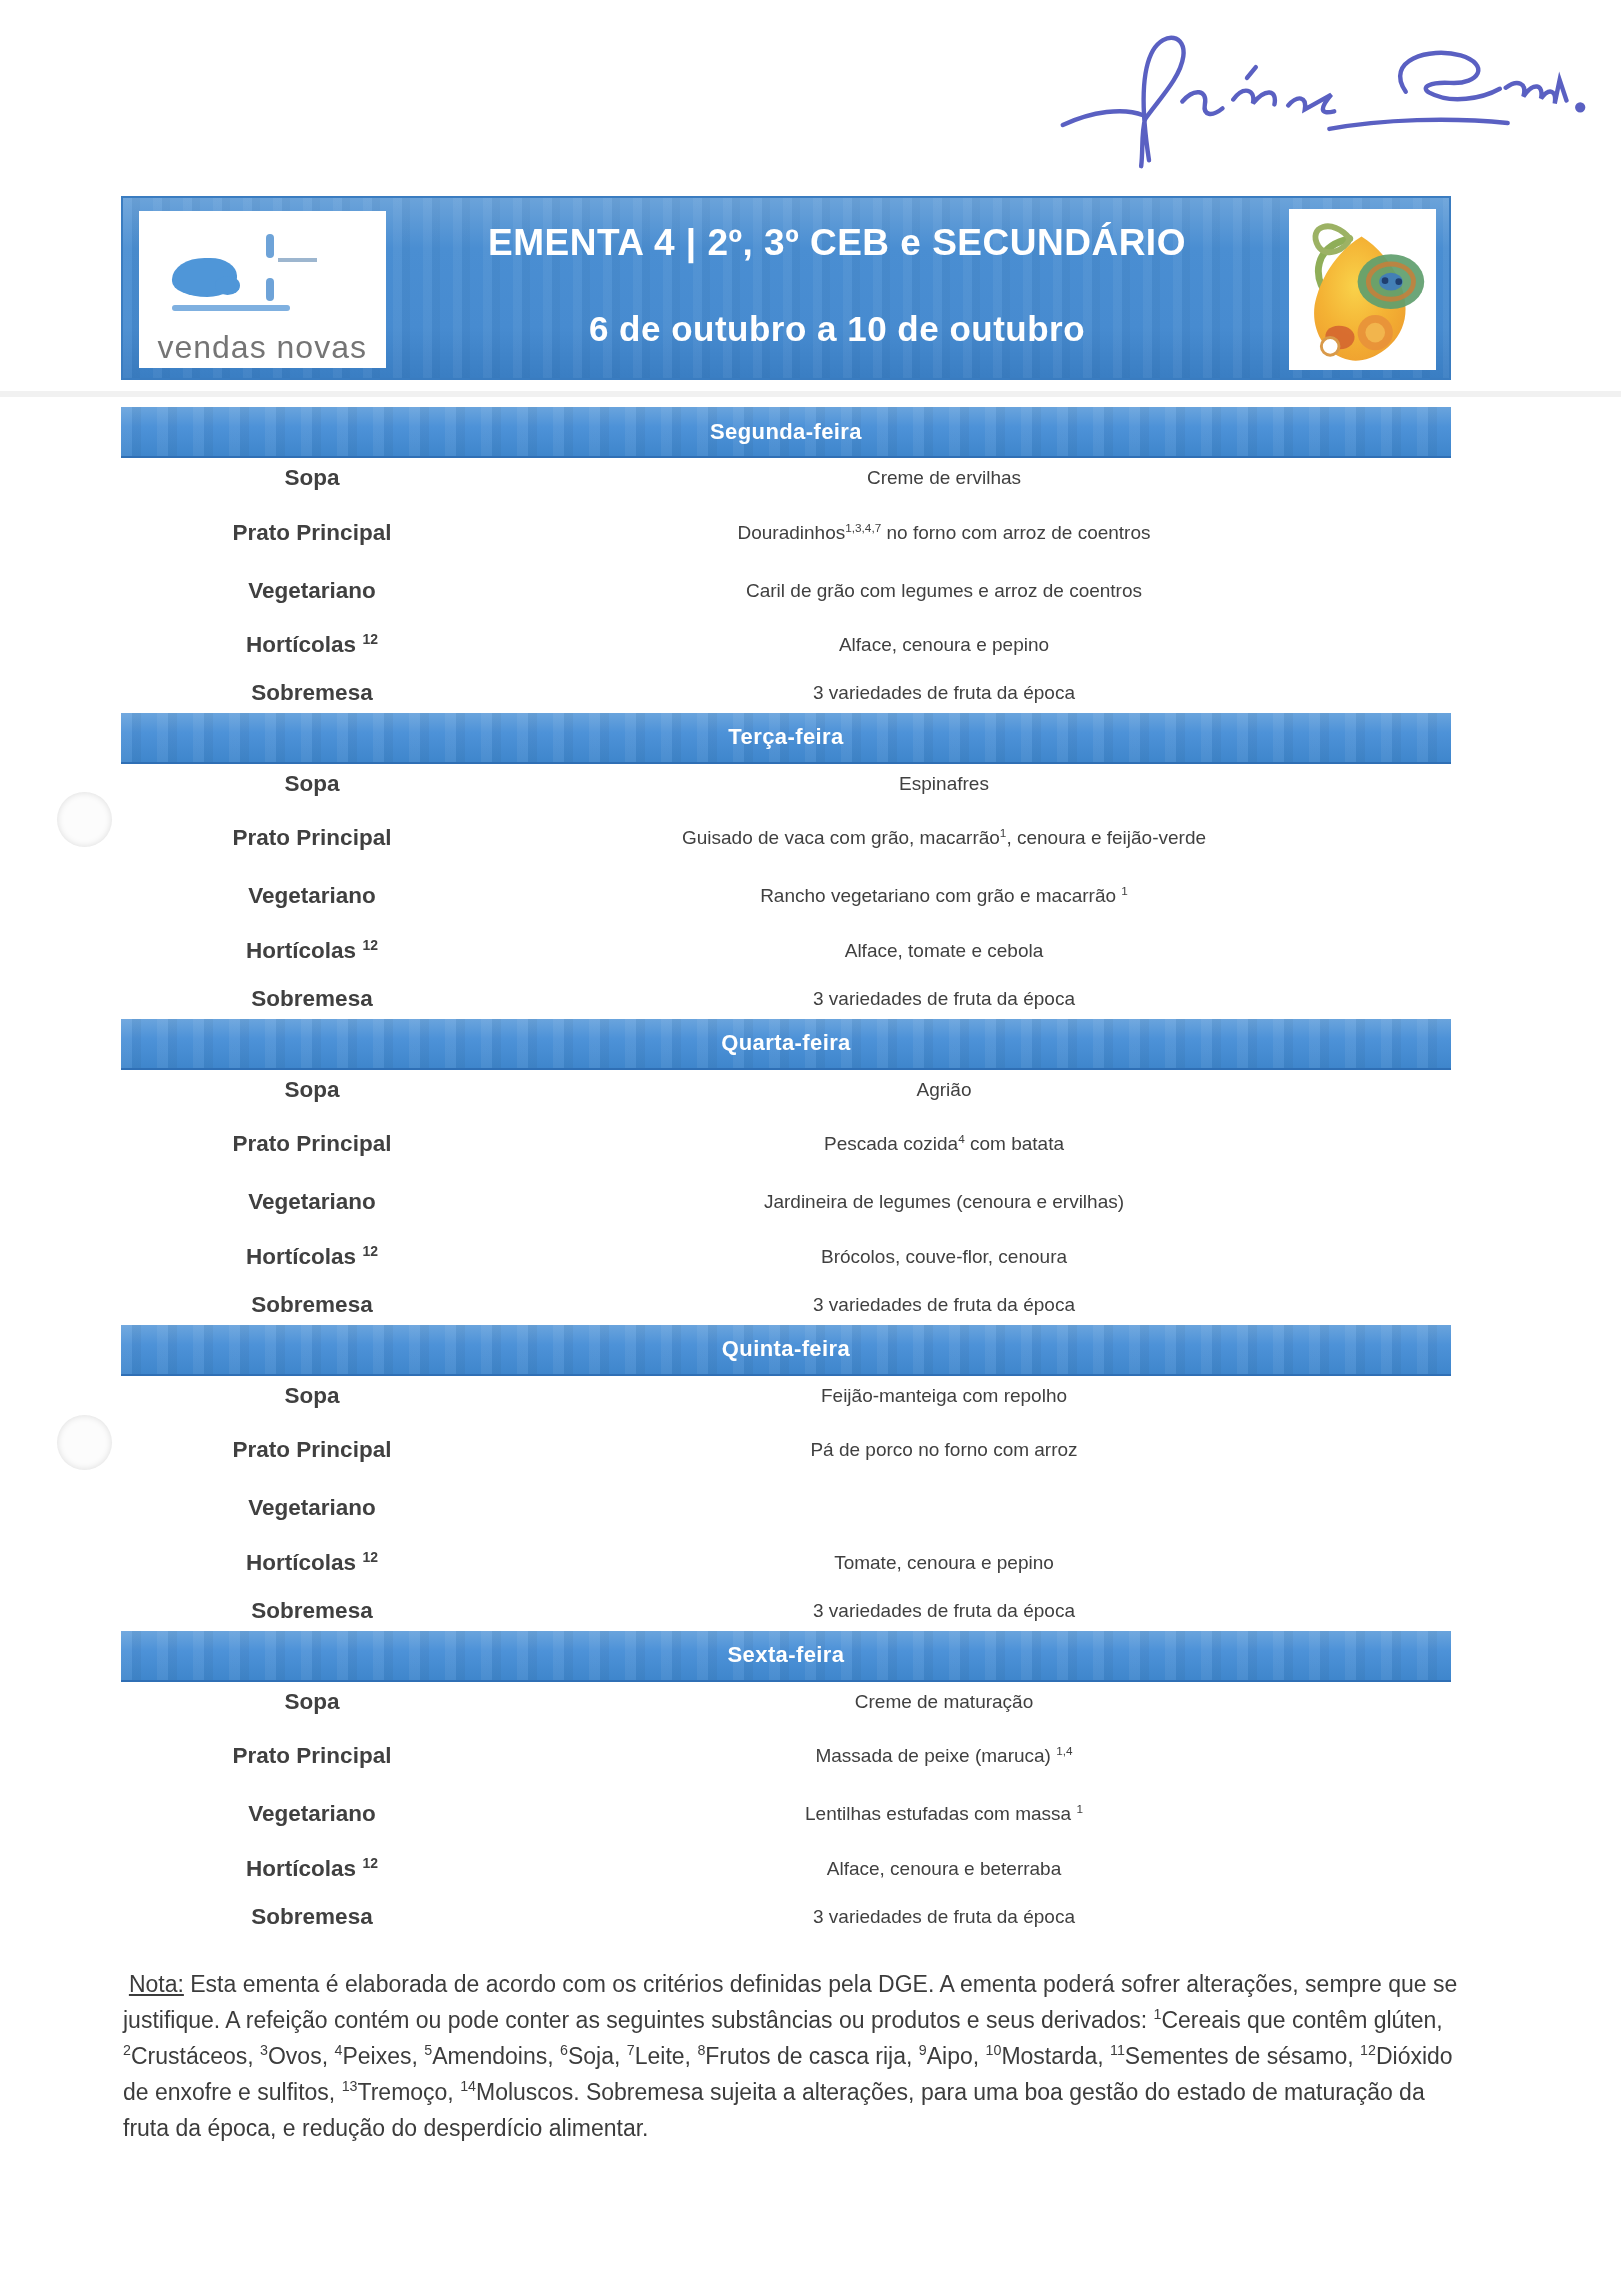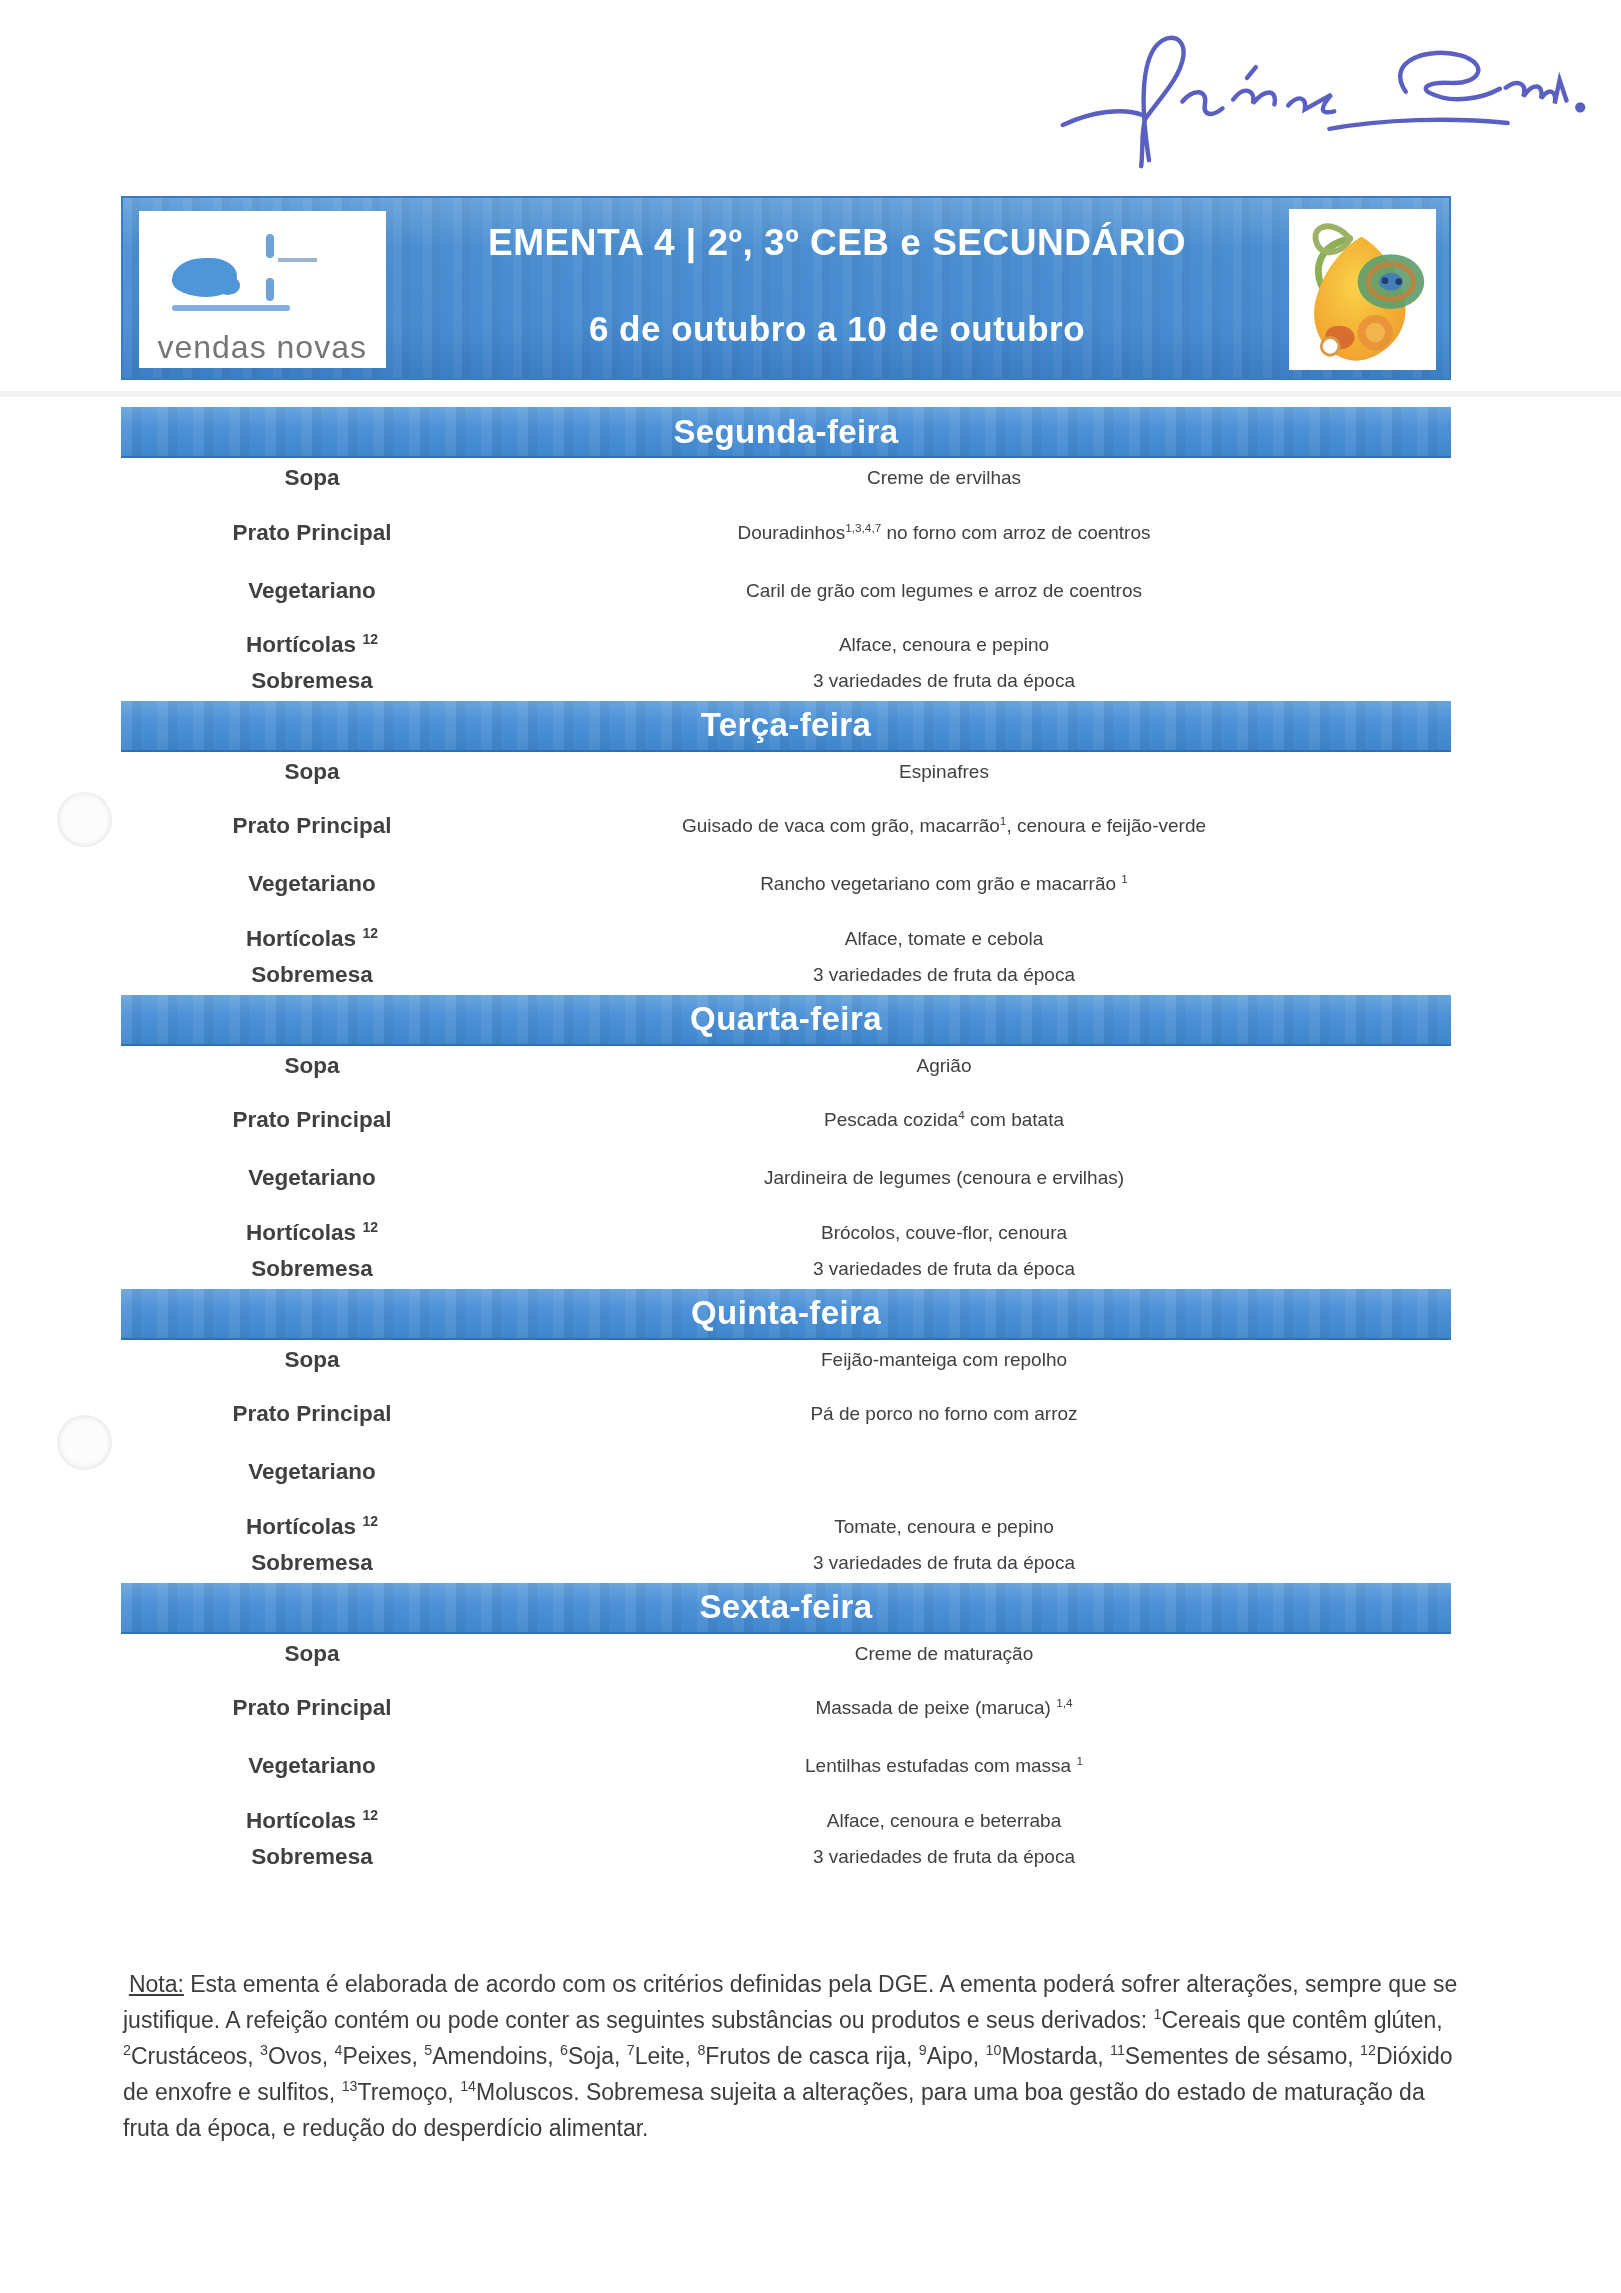--- a/index.html
+++ b/index.html
@@ -48,32 +48,32 @@
     font-size:32px;color:#757575;letter-spacing:1px;}
 
   
   .menu{position:absolute;left:121px;top:407px;width:1330px;}
   .day-bar{position:relative;height:51px;box-sizing:border-box;
     background:linear-gradient(180deg,#6aa4dd 0%,var(--daybar-blue,#4d92d8) 40%,#3f86cc 100%);
     border-bottom:2.9px solid #2f6fb5;
     display:flex;align-items:center;justify-content:center;}
   .day-bar::after{content:"";position:absolute;inset:0;pointer-events:none;
     background:repeating-linear-gradient(90deg,rgba(255,255,255,.06) 0 10.8px,rgba(0,0,0,.04) 10.8px 19.6px,transparent 19.6px 36px);}
-  .day-name{font-size:33px;font-weight:bold;color:#fff;letter-spacing:0.4px;z-index:1;}
+  .day-name{font-size:22px;font-weight:bold;color:#fff;letter-spacing:0.4px;z-index:1;}
   .day-rows{padding-bottom:5.9px;}
   .menu-row{display:flex;align-items:flex-start;}
   .row-label{width:382px;text-align:center;font-weight:bold;font-size:22.5px;line-height:29px;color:#404040;}
   .row-value{width:882px;text-align:center;font-size:19px;line-height:29px;color:#404040;}
   .row-0{margin-top:5px;}
   .row-1{margin-top:25.5px;}
   .row-2{margin-top:29px;}
   .row-3{margin-top:23.5px;}
   .row-3 .row-label{line-height:33px;}
   .row-3 .row-value{line-height:33px;}
-  .row-4{margin-top:5px;}
+  .row-4{margin-top:17px;}
 
   
   .note{position:absolute;left:123px;top:1943px;width:1335px;
     font-size:23px;line-height:36px;color:#3c3c3c;text-indent:5.9px;}
   .note-label{text-decoration:underline;}
 </style>
 </head>
 <body>
 
 <svg class="signature" viewBox="0 0 575 150">

